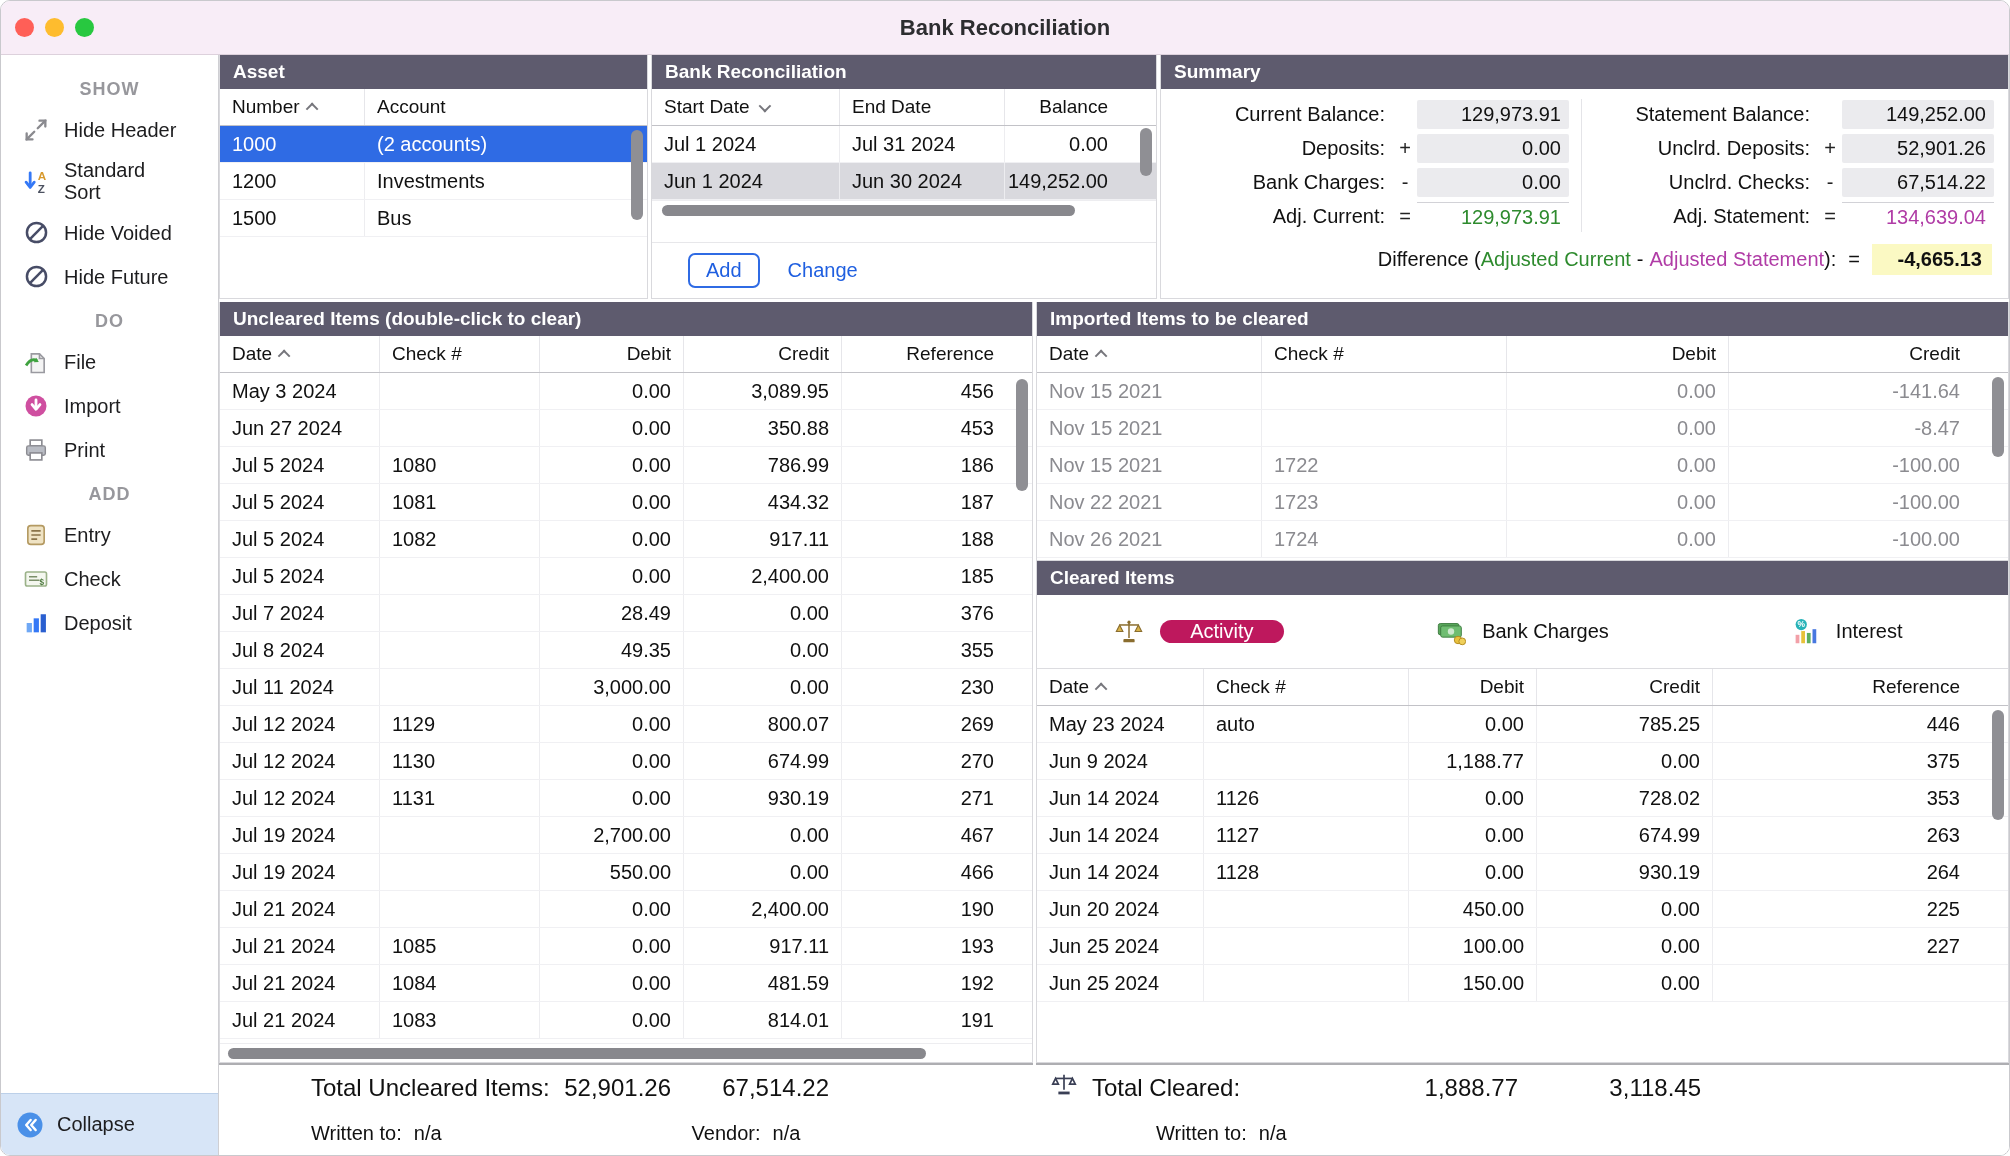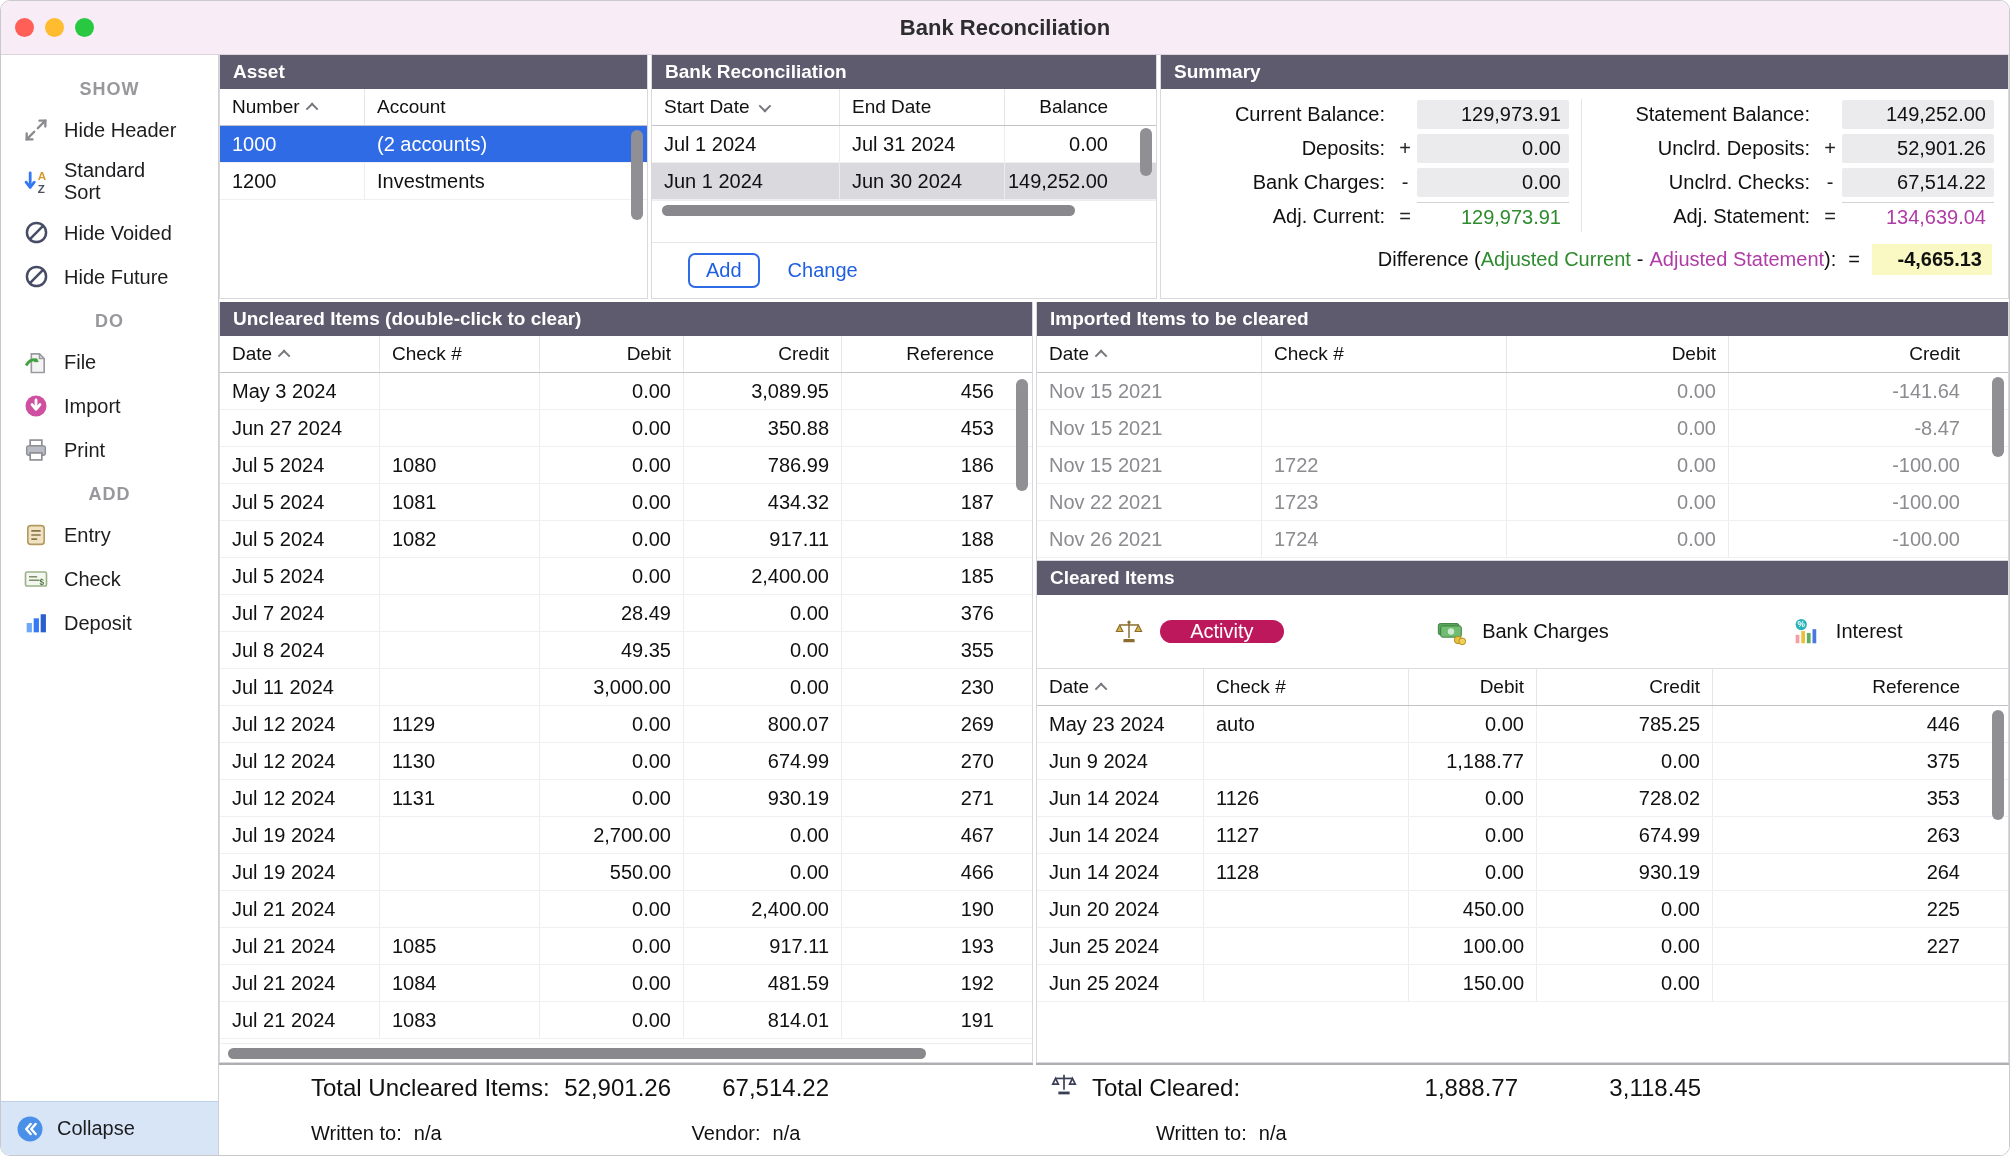--- a/index.html
+++ b/index.html
@@ -21,21 +21,21 @@
   .app-body { flex: 1; display: flex; min-height: 0; }
 
   
   .sidebar { width: 218px; flex: none; background: #fff; border-right: 1px solid #cfcfd3; display: flex; flex-direction: column; }
   .side-scroll { flex: 1; padding-top: 12px; overflow: hidden; }
   .side-section { text-align: center; color: #97979c; font-weight: 700; font-size: 18px; letter-spacing: 1px; margin: 12px 0 8px; }
   .side-item { display: flex; align-items: center; gap: 13px; padding: 7px 6px 7px 20px; font-size: 20px; color: #1d1d1f; cursor: default; }
   .side-icon { width: 30px; height: 30px; flex: none; display: flex; align-items: center; justify-content: center; }
   .side-label { line-height: 1.12; }
   .side-label.wrap { max-width: 100px; }
-  .collapse-bar { height: 54px; flex: none; background: #d7e5f7; border-top: 1px solid #bcd0e9; display: flex; align-items: center; gap: 12px; padding-left: 14px; font-size: 20px; color: #1d1d1f; }
+  .collapse-bar { height: 62px; flex: none; background: #d7e5f7; border-top: 1px solid #bcd0e9; display: flex; align-items: center; gap: 12px; padding-left: 14px; font-size: 20px; color: #1d1d1f; }
 
   
   .main { flex: 1; display: flex; flex-direction: column; min-width: 0; background: #fff; gap: 3px; }
   .top-row { height: 244px; flex: none; display: flex; gap: 3px; }
   .content-row { flex: 1; display: flex; gap: 3px; min-height: 0; }
 
   .panel { display: flex; flex-direction: column; overflow: hidden; background: #fff; border: 1px solid #d9d9dd; border-top: none; }
   .panel-header { height: 34px; flex: none; background: #5e5b6e; color: #fff; font-size: 19px; font-weight: 600; display: flex; align-items: center; padding: 0 13px; }
 
   
@@ -287,20 +287,24 @@
             <div>
 
             <div class="grid-row asset-grid selected">
                 <div class="cell">1000</div>
                 <div class="cell last">(2 accounts)</div>
               </div>
                 <div class="grid-row asset-grid">
                 <div class="cell">1200</div>
                 <div class="cell last">Investments</div>
               </div>
+                <div class="grid-row asset-grid">
+                <div class="cell">1500</div>
+                <div class="cell last">Bus</div>
+              </div>
               </div>
             <div class="vthumb" style="top:4px;height:90px;"></div>
           </div>
         </section>
 
         <section class="panel bankrec-panel">
           <div class="panel-header">Bank Reconciliation</div>
           <div class="grid-head bankrec-grid">
             <div class="head-cell">
               <span>Start Date</span>

